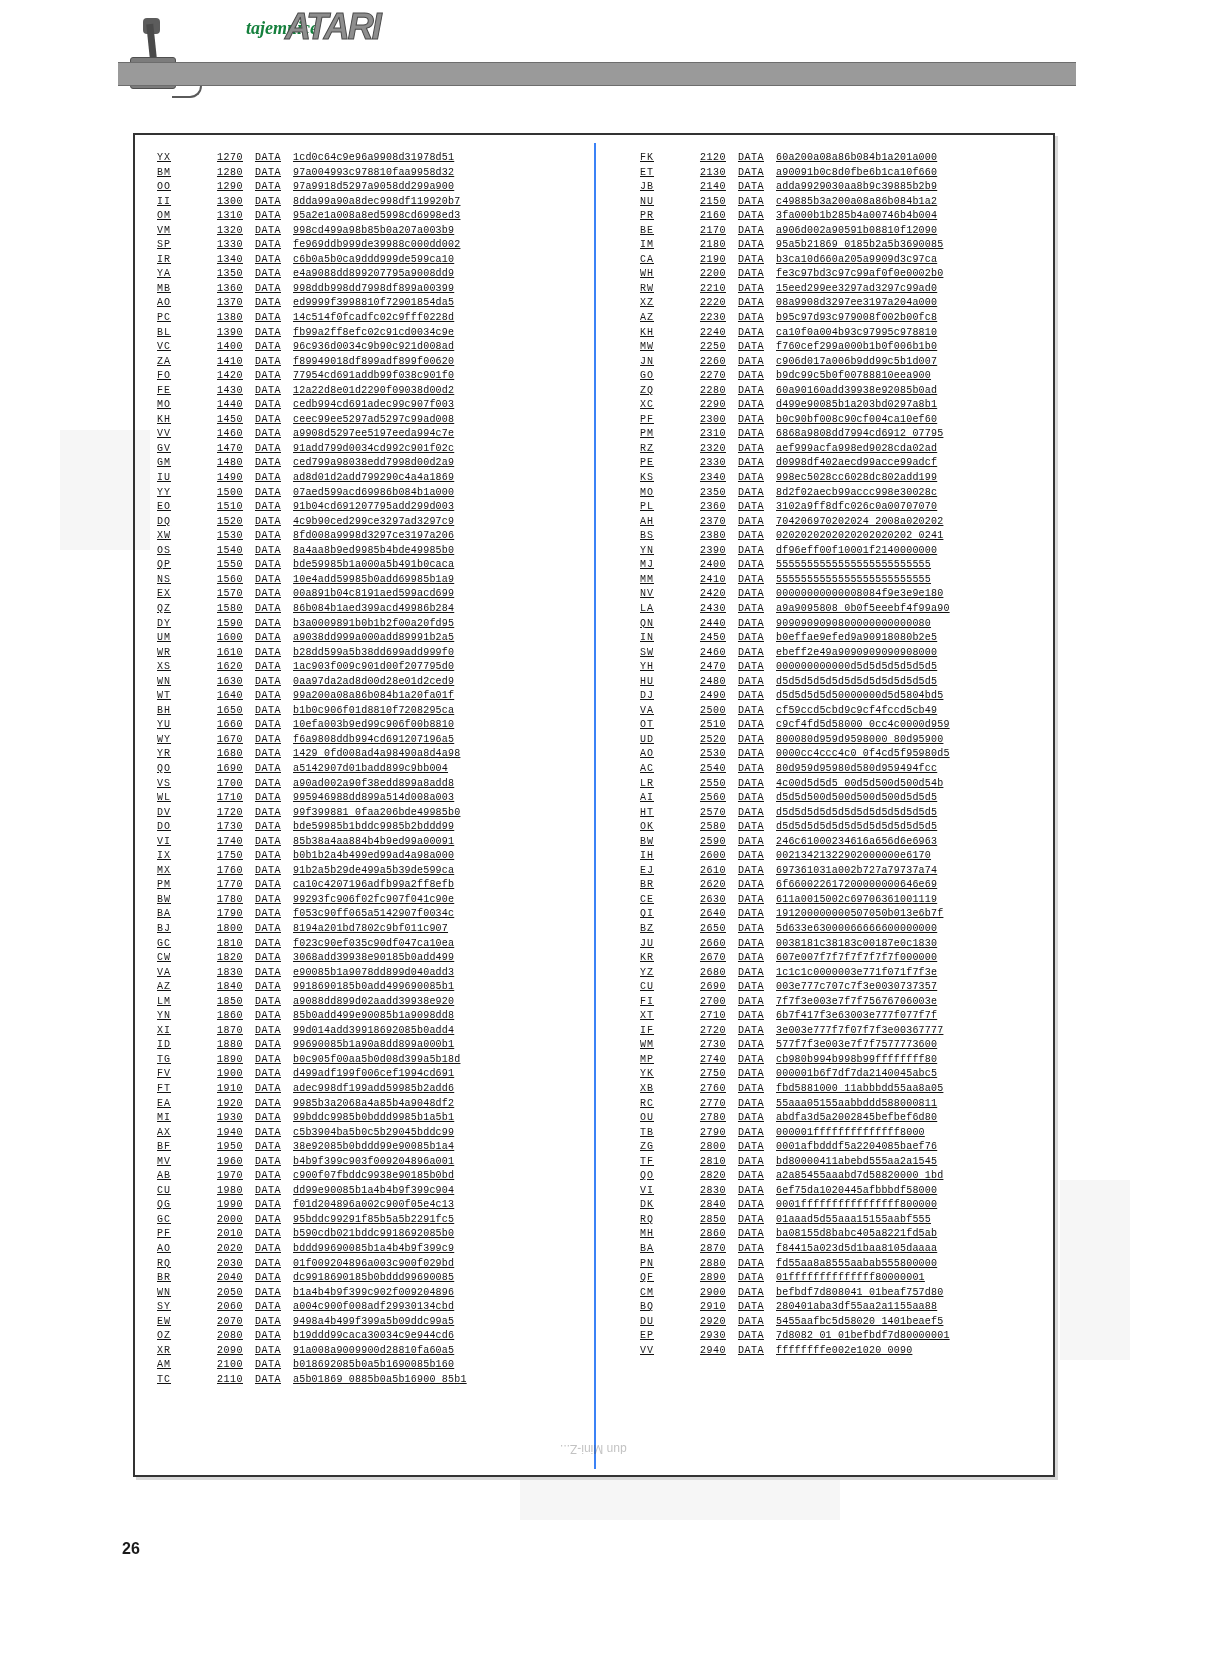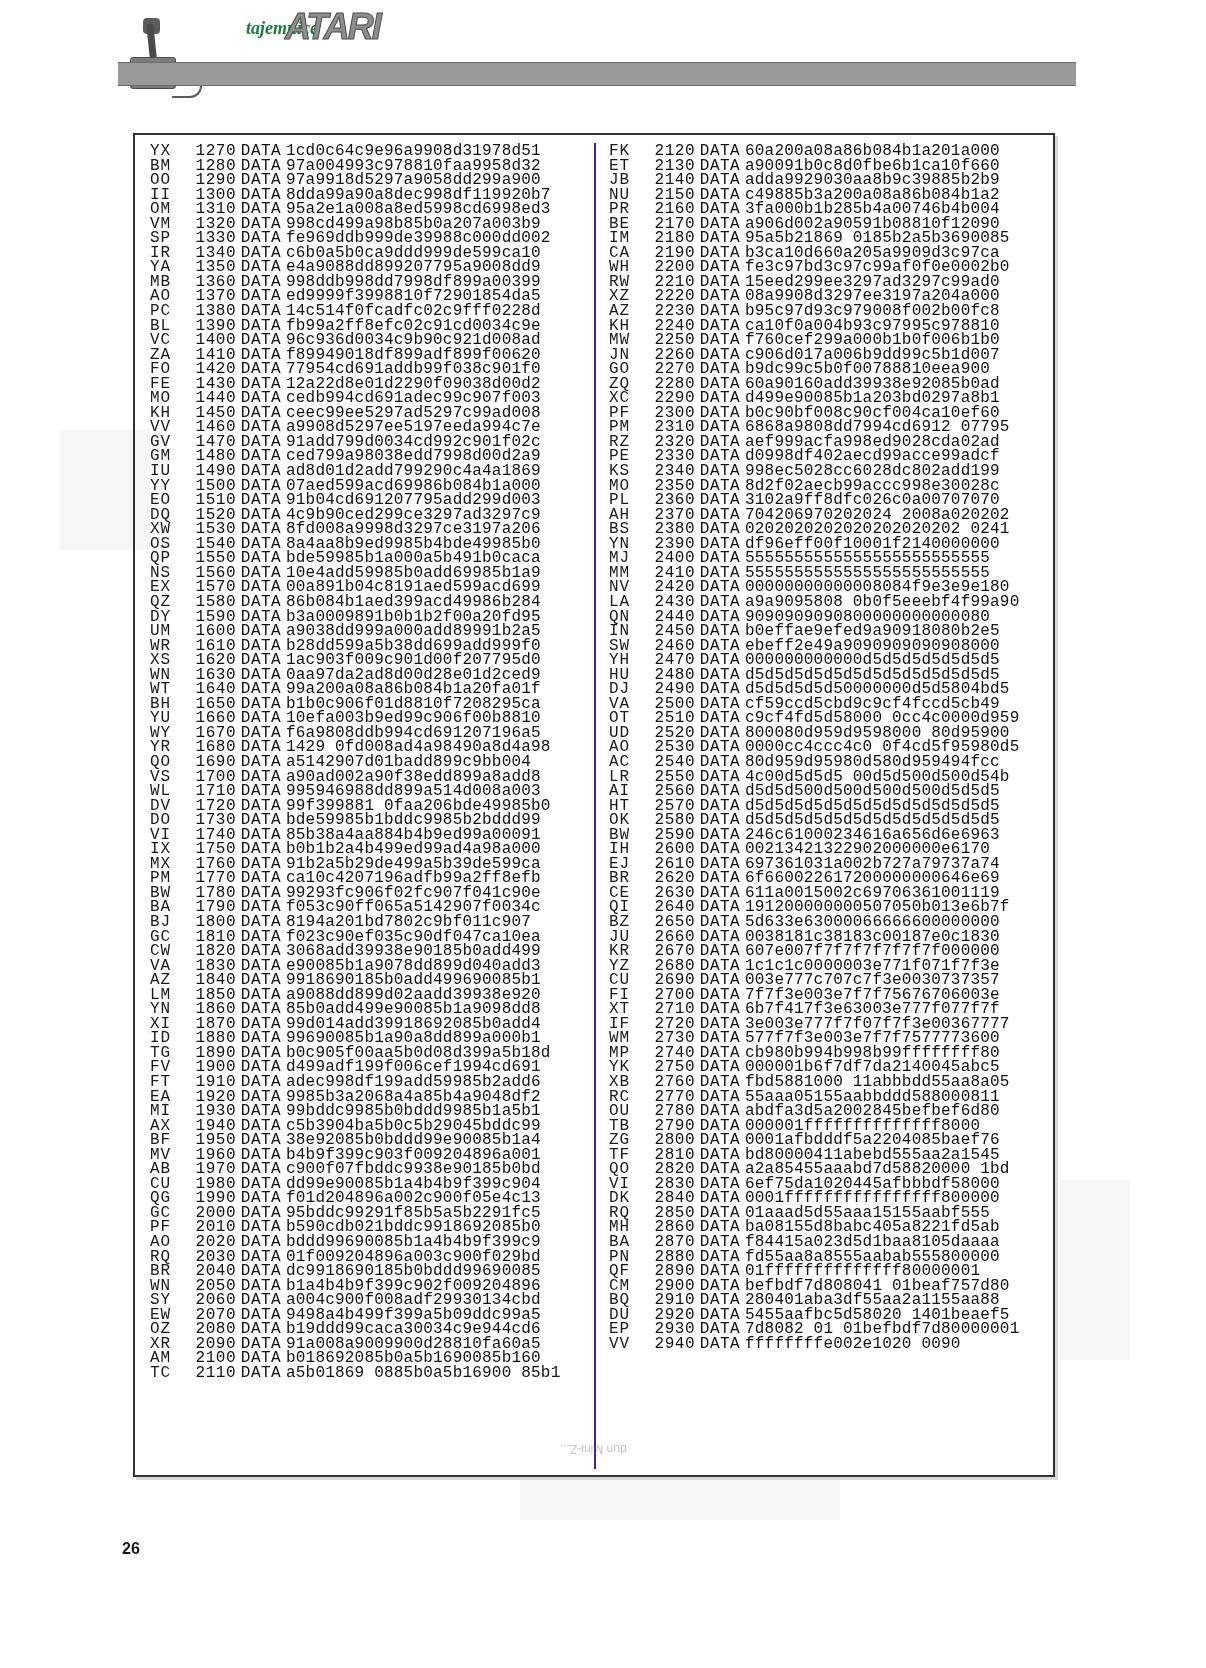--- a/index.html
+++ b/index.html
@@ -111,31 +111,32 @@
     display: flex;
     padding: 8px 6px 6px 6px;
     box-sizing: border-box;
   }
   .col {
     position: relative;
     width: 50%;
     box-sizing: border-box;
   }
   .col.right {
-    border-left: 2px solid #4c1d95;
-    padding-left: 4px;
+    border-left: 2px solid #3b82f6;
+    padding-left: 28px;
   }
   .code-list {
     list-style: none;
-    margin: 1px;
+    margin: 8px;
     padding: 0;
     font-family: "Liberation Mono", "DejaVu Sans Mono", monospace;
-    font-size: 16px;
+    font-size: 10px;
     line-height: 14.55px;
     white-space: pre;
+    text-decoration: underline;
   }
   .code-list li {
     display: flex;
     align-items: baseline;
   }
   .chk {
     display: inline-block;
     width: 38px;
     padding-left: 8px;
     letter-spacing: 1px;

